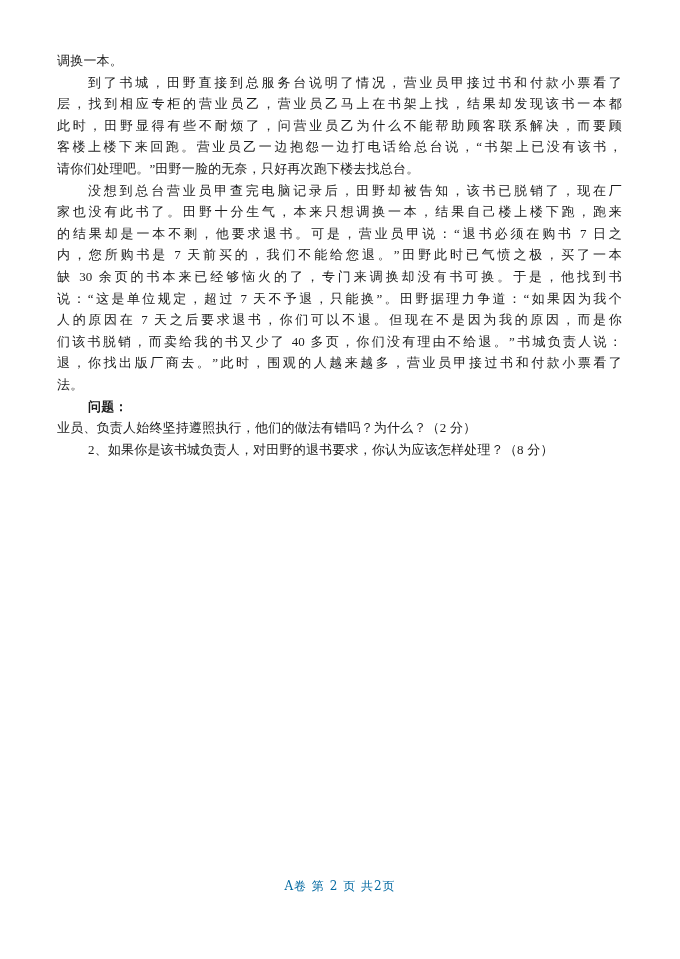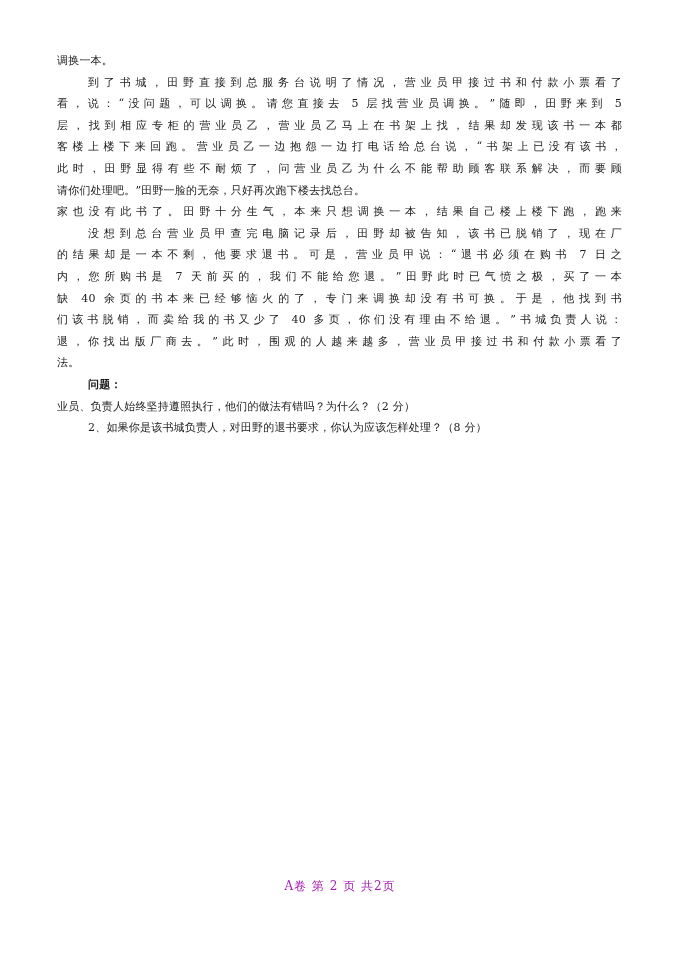--- a/index.html
+++ b/index.html
@@ -1,45 +1,46 @@
 <!DOCTYPE html>
 <html><head>
 <meta charset="utf-8">
 <style>
   html, body { margin: 0; padding: 0; background: #ffffff; }
   body { width: 680px; height: 959px; position: relative; overflow: hidden;
          font-family: "DejaVu Serif", "Liberation Serif", serif; color: #1a1a1a; }
   .page { position: absolute; left: 57px; top: 50px; width: 565px; }
-  .line { height: 21.6px; line-height: 21.6px; font-size: 11px; white-space: nowrap;
-          text-align: justify; text-align-last: justify; letter-spacing: 0.2px; }
+  .line { height: 21.6px; line-height: 21.6px; font-size: 13px; white-space: nowrap;
+          text-align: justify; text-align-last: justify; letter-spacing: 0.2px; font-family: Liberation Serif, serif; }
   .line.last { text-align-last: left; }
   .line.indent { padding-left: 31px; }
   .heading { font-weight: bold; }
   .footer { position: absolute; left: 0; width: 680px; top: 878px; text-align: center;
-            font-size: 12px; color: #a21caf; letter-spacing: 1px; }
+            font-size: 12px; color: #0369a1; letter-spacing: 1px; }
 </style>
 </head>
 <body>
 
 <div class="page">
 
   <div class="line last">调换一本。</div>
 
   <div class="line indent">到了书城，田野直接到总服务台说明了情况，营业员甲接过书和付款小票看了</div>
-  <div class="line">看，说：“没问题，可以调换。请您直接去 5 层找营业员调换。”随即，田野来到 5</div>
   <div class="line">层，找到相应专柜的营业员乙，营业员乙马上在书架上找，结果却发现该书一本都</div>
+  <div class="line">此时，田野显得有些不耐烦了，问营业员乙为什么不能帮助顾客联系解决，而要顾</div>
   <div class="line">客楼上楼下来回跑。营业员乙一边抱怨一边打电话给总台说，“书架上已没有该书，</div>
-  <div class="line">此时，田野显得有些不耐烦了，问营业员乙为什么不能帮助顾客联系解决，而要顾</div>
   <div class="line last">请你们处理吧。”田野一脸的无奈，只好再次跑下楼去找总台。</div>
 
+  <div class="line indent">没想到总台营业员甲查完电脑记录后，田野却被告知，该书已脱销了，现在厂</div>
   <div class="line">家也没有此书了。田野十分生气，本来只想调换一本，结果自己楼上楼下跑，跑来</div>
-  <div class="line indent">没想到总台营业员甲查完电脑记录后，田野却被告知，该书已脱销了，现在厂</div>
   <div class="line">的结果却是一本不剩，他要求退书。可是，营业员甲说：“退书必须在购书 7 日之</div>
   <div class="line">内，您所购书是 7 天前买的，我们不能给您退。”田野此时已气愤之极，买了一本</div>
-  <div class="line">缺 40 余页的书本来已经够恼火的了，专门来调换却没有书可换。于是，他找到书</div>
+  <div class="line">缺 30 余页的书本来已经够恼火的了，专门来调换却没有书可换。于是，他找到书</div>
+  <div class="line">说：“这是单位规定，超过 7 天不予退，只能换”。田野据理力争道：“如果因为我个</div>
+  <div class="line">人的原因在 7 天之后要求退书，你们可以不退。但现在不是因为我的原因，而是你</div>
   <div class="line">们该书脱销，而卖给我的书又少了 40 多页，你们没有理由不给退。”书城负责人说：</div>
   <div class="line">退，你找出版厂商去。”此时，围观的人越来越多，营业员甲接过书和付款小票看了</div>
   <div class="line last">法。</div>
 
   <div class="line indent last heading">问题：</div>
   <div class="line last">业员、负责人始终坚持遵照执行，他们的做法有错吗？为什么？（2 分）</div>
   <div class="line indent last">2、如果你是该书城负责人，对田野的退书要求，你认为应该怎样处理？（8 分）</div>
 </div>
 
 <div class="footer">A卷 第 2 页 共2页</div>

